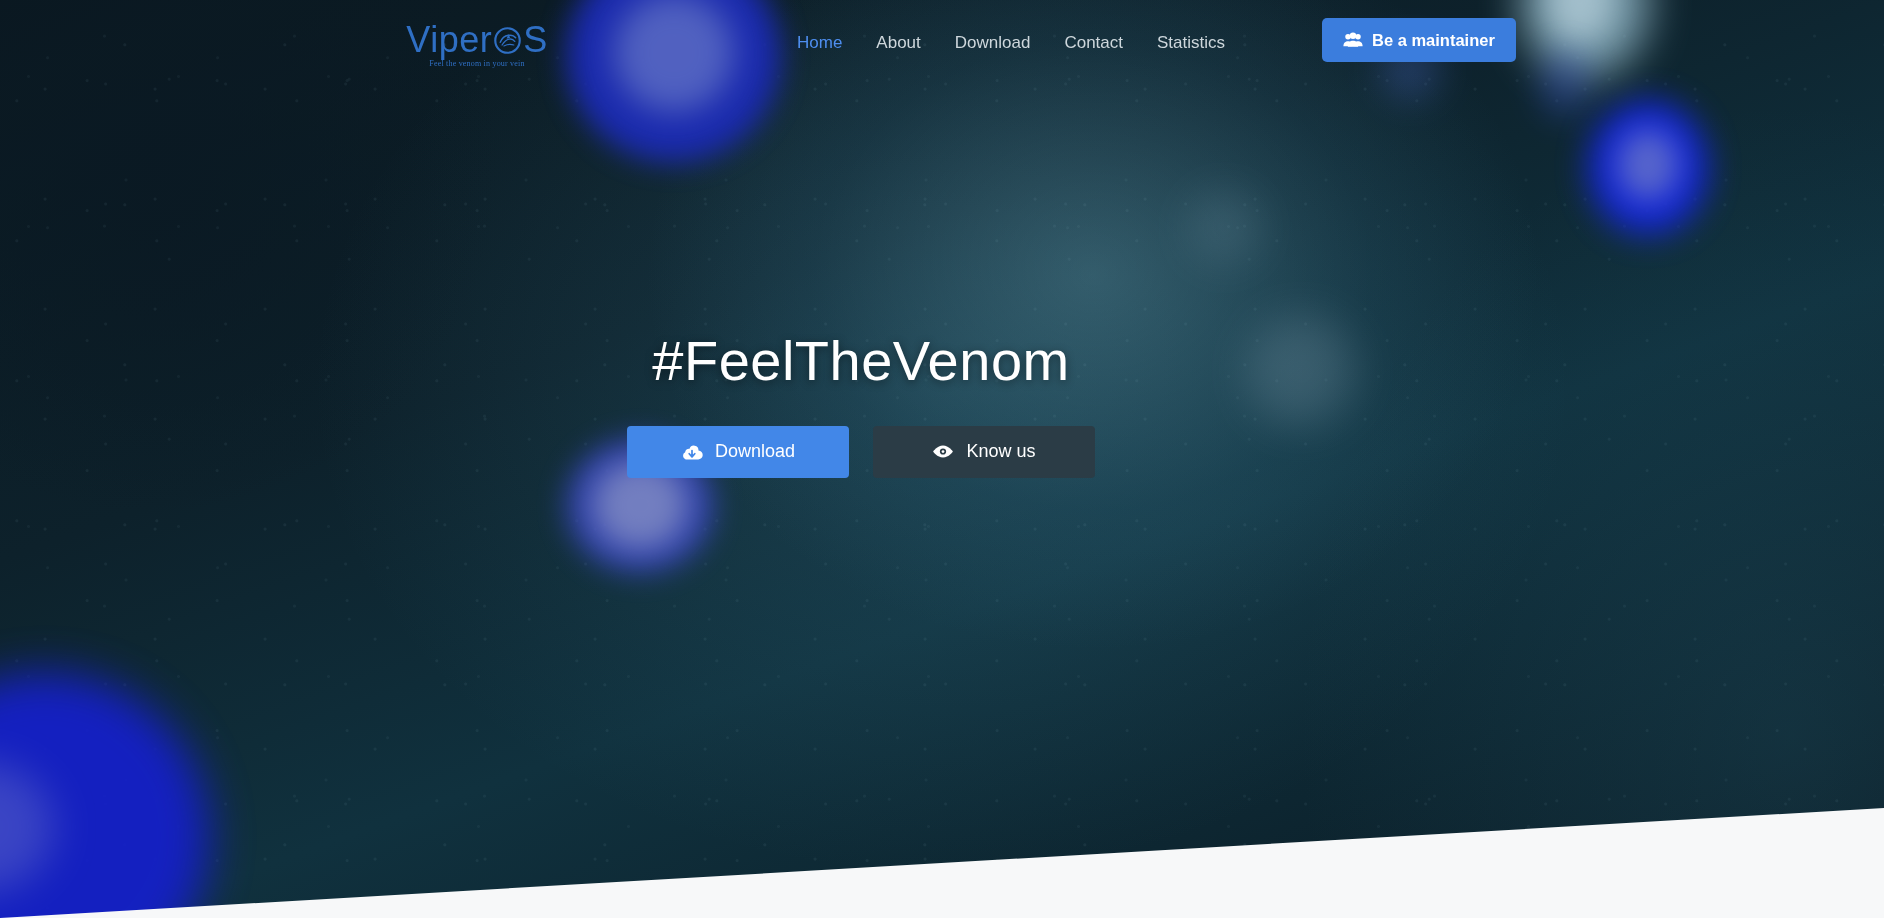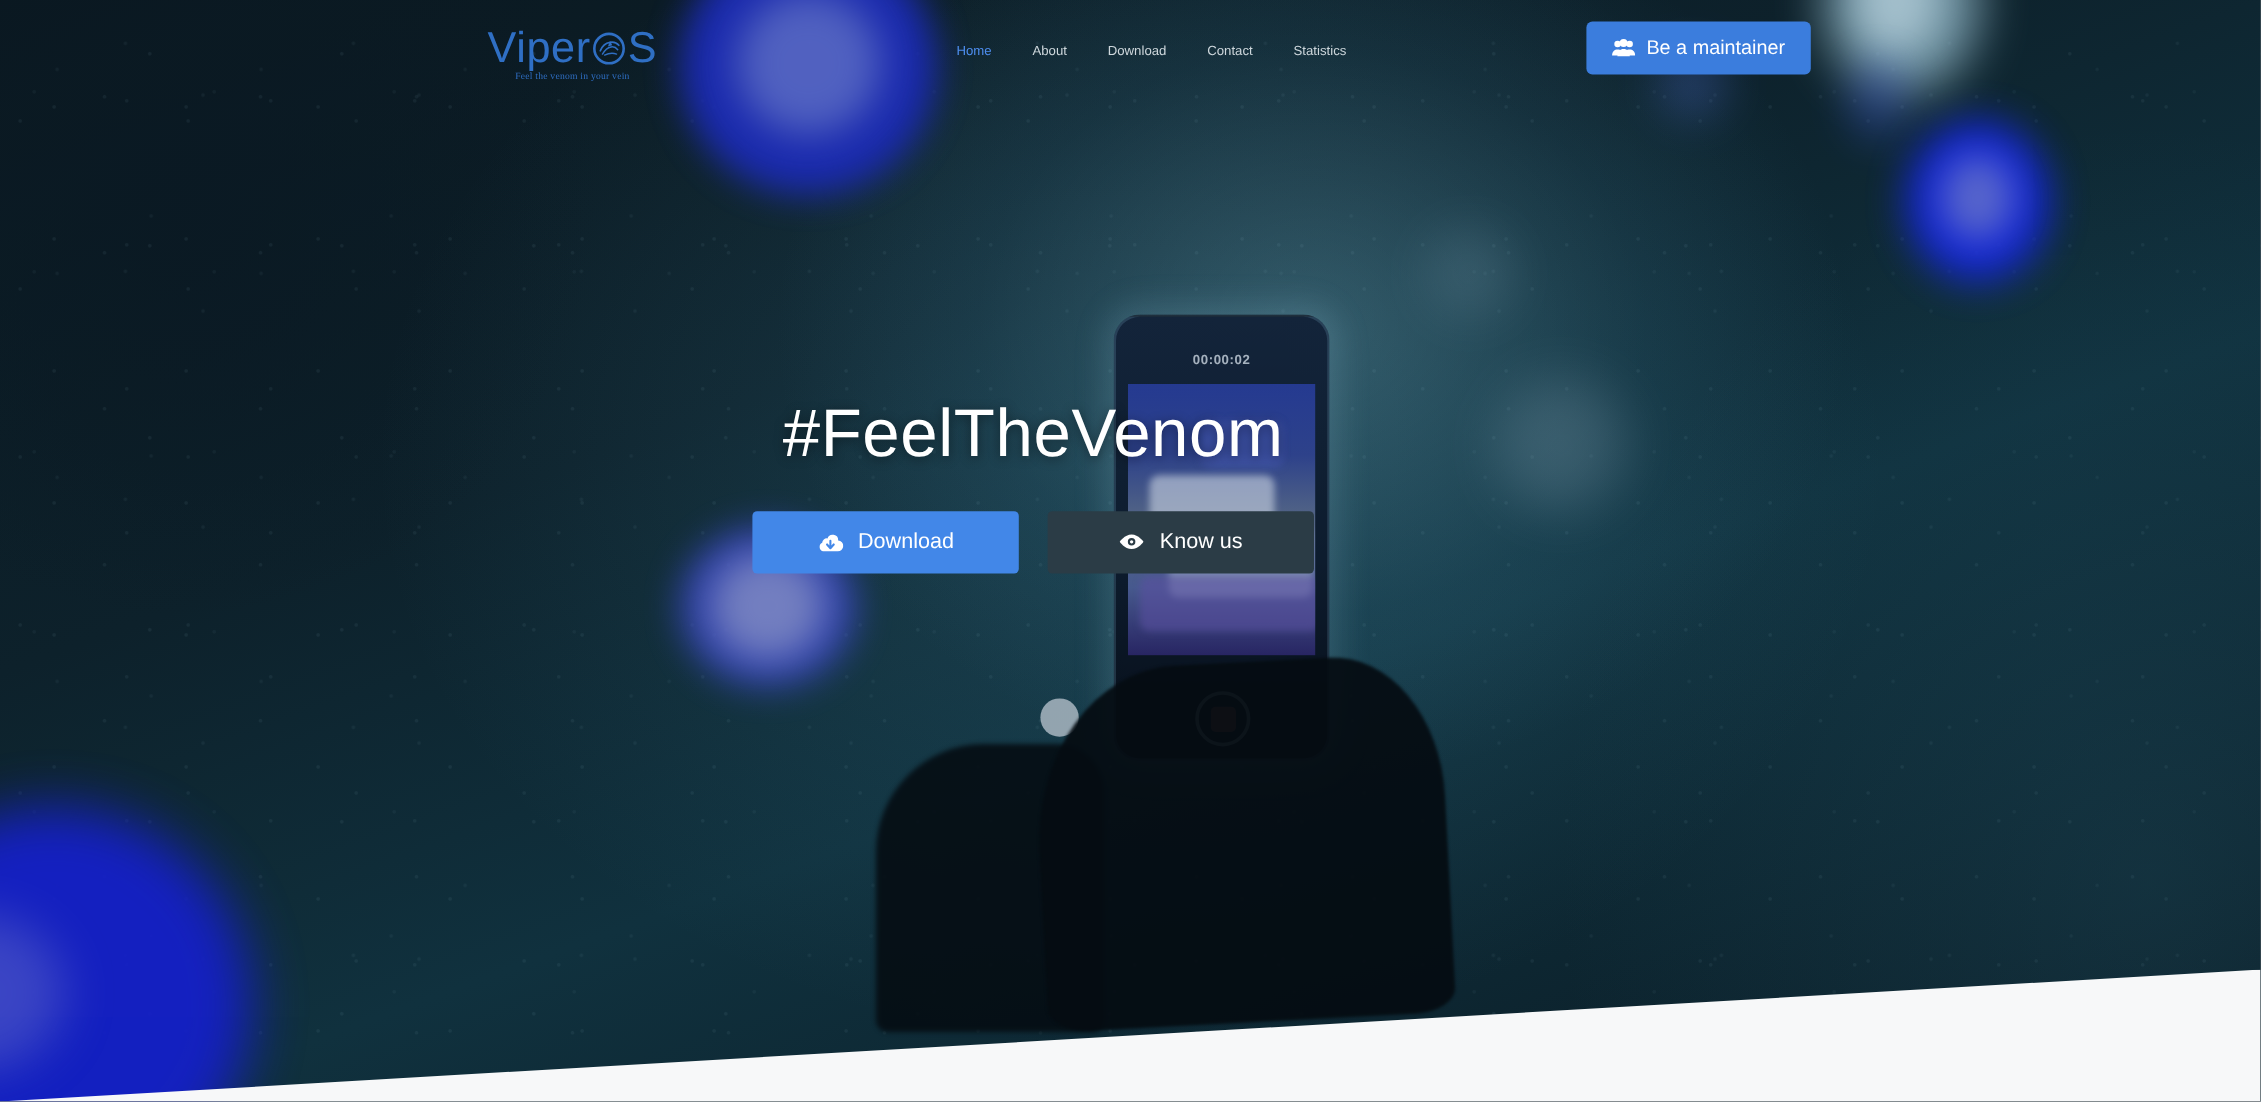--- a/index.html
+++ b/index.html
@@ -151,30 +151,30 @@
     margin-top:1px;
     font-size:8px; color:#2f6fc4; letter-spacing:.2px;
     font-family:Liberation Serif, serif; white-space:nowrap;
   }
 
   .nav-links {
     position:absolute; left:780px; top:0; height:86px;
     display:flex; align-items:center; gap:0;
   }
   .nav-link {
-    color:#ced7dc; font-size:11px; text-decoration:none;
+    color:#ced7dc; font-size:17px; text-decoration:none;
     padding:0 17px; line-height:86px; cursor:pointer; white-space:nowrap;
   }
   .nav-link.active { color:#4e8ef0; }
 
   .btn-maintainer {
     position:absolute; left:1322px; top:18px;
     height:44px; padding:0 21px;
     background:#3b7ddd; color:#fff; border:none; border-radius:5px;
-    font-size:16.5px; font-weight:normal; cursor:pointer;
+    font-size:16.5px; font-weight:bold; cursor:pointer;
     display:flex; align-items:center; gap:9px;
     font-family:"Liberation Sans", sans-serif;
   }
 
   
   .hero-content {
     position:absolute; left:0; top:330px; width:1722px;
     text-align:center; z-index:30;
   }
   .hero-title {
@@ -227,37 +227,20 @@
   <div class="bokeh-core bk3c"></div>
   <div class="bokeh bk4"></div>
   <div class="bokeh-core bk4c"></div>
   <div class="bokeh bk5"></div>
   <div class="bokeh-core bk6"></div>
   <div class="bokeh bk7"></div>
   <div class="bokeh bk8"></div>
   <div class="bokeh bk9"></div>
   <div class="bokeh bk10"></div>
 
-  <div class="photo-subject">
-    <div class="hand2"></div>
-    <div class="phone">
-      <div class="rec-time">00:00:02</div>
-      <div class="phone-screen">
-        <div class="screen-blob sb4"></div>
-        <div class="screen-blob sb1"></div>
-        <div class="screen-blob sb2"></div>
-        <div class="screen-blob sb3"></div>
-      </div>
-      <div class="aux-dot"></div>
-      <div class="shutter-ring">
-        <div class="shutter-dot"></div>
-      </div>
-    </div>
-    <div class="hand"></div>
-  </div>
 
   <nav class="navbar">
 
     <a class="brand">
       <span class="brand-row">
         <span class="brand-text">Viper</span>
         <span class="brand-o-wrap">
           <svg width="29" height="29" viewBox="0 0 32 32" class="ico">
             <circle cx="16" cy="16" r="13.5" fill="none" stroke="#2f6fc4" stroke-width="2.4"></circle>
             <path d="M8 18 C12 8, 22 9, 25 13" fill="none" stroke="#2f6fc4" stroke-width="1.6" stroke-linecap="round"></path>

